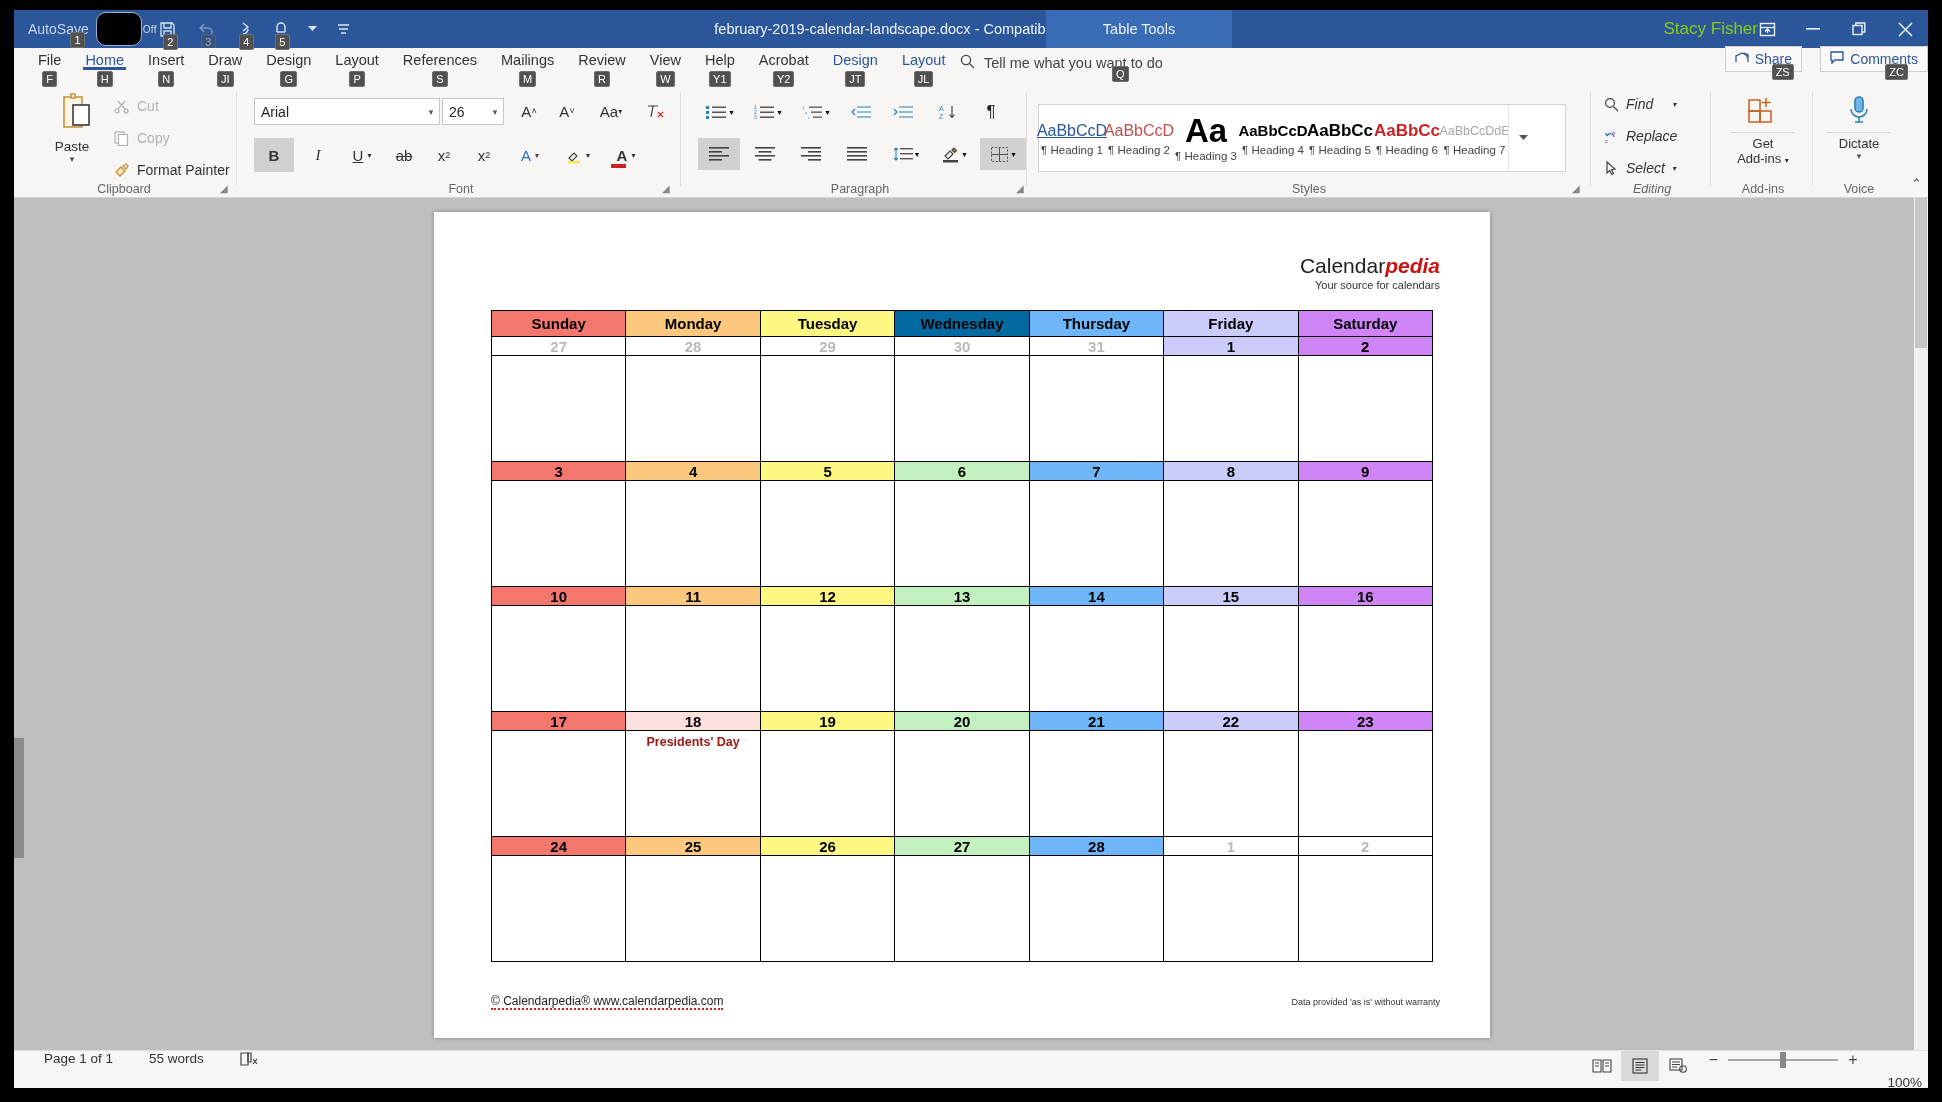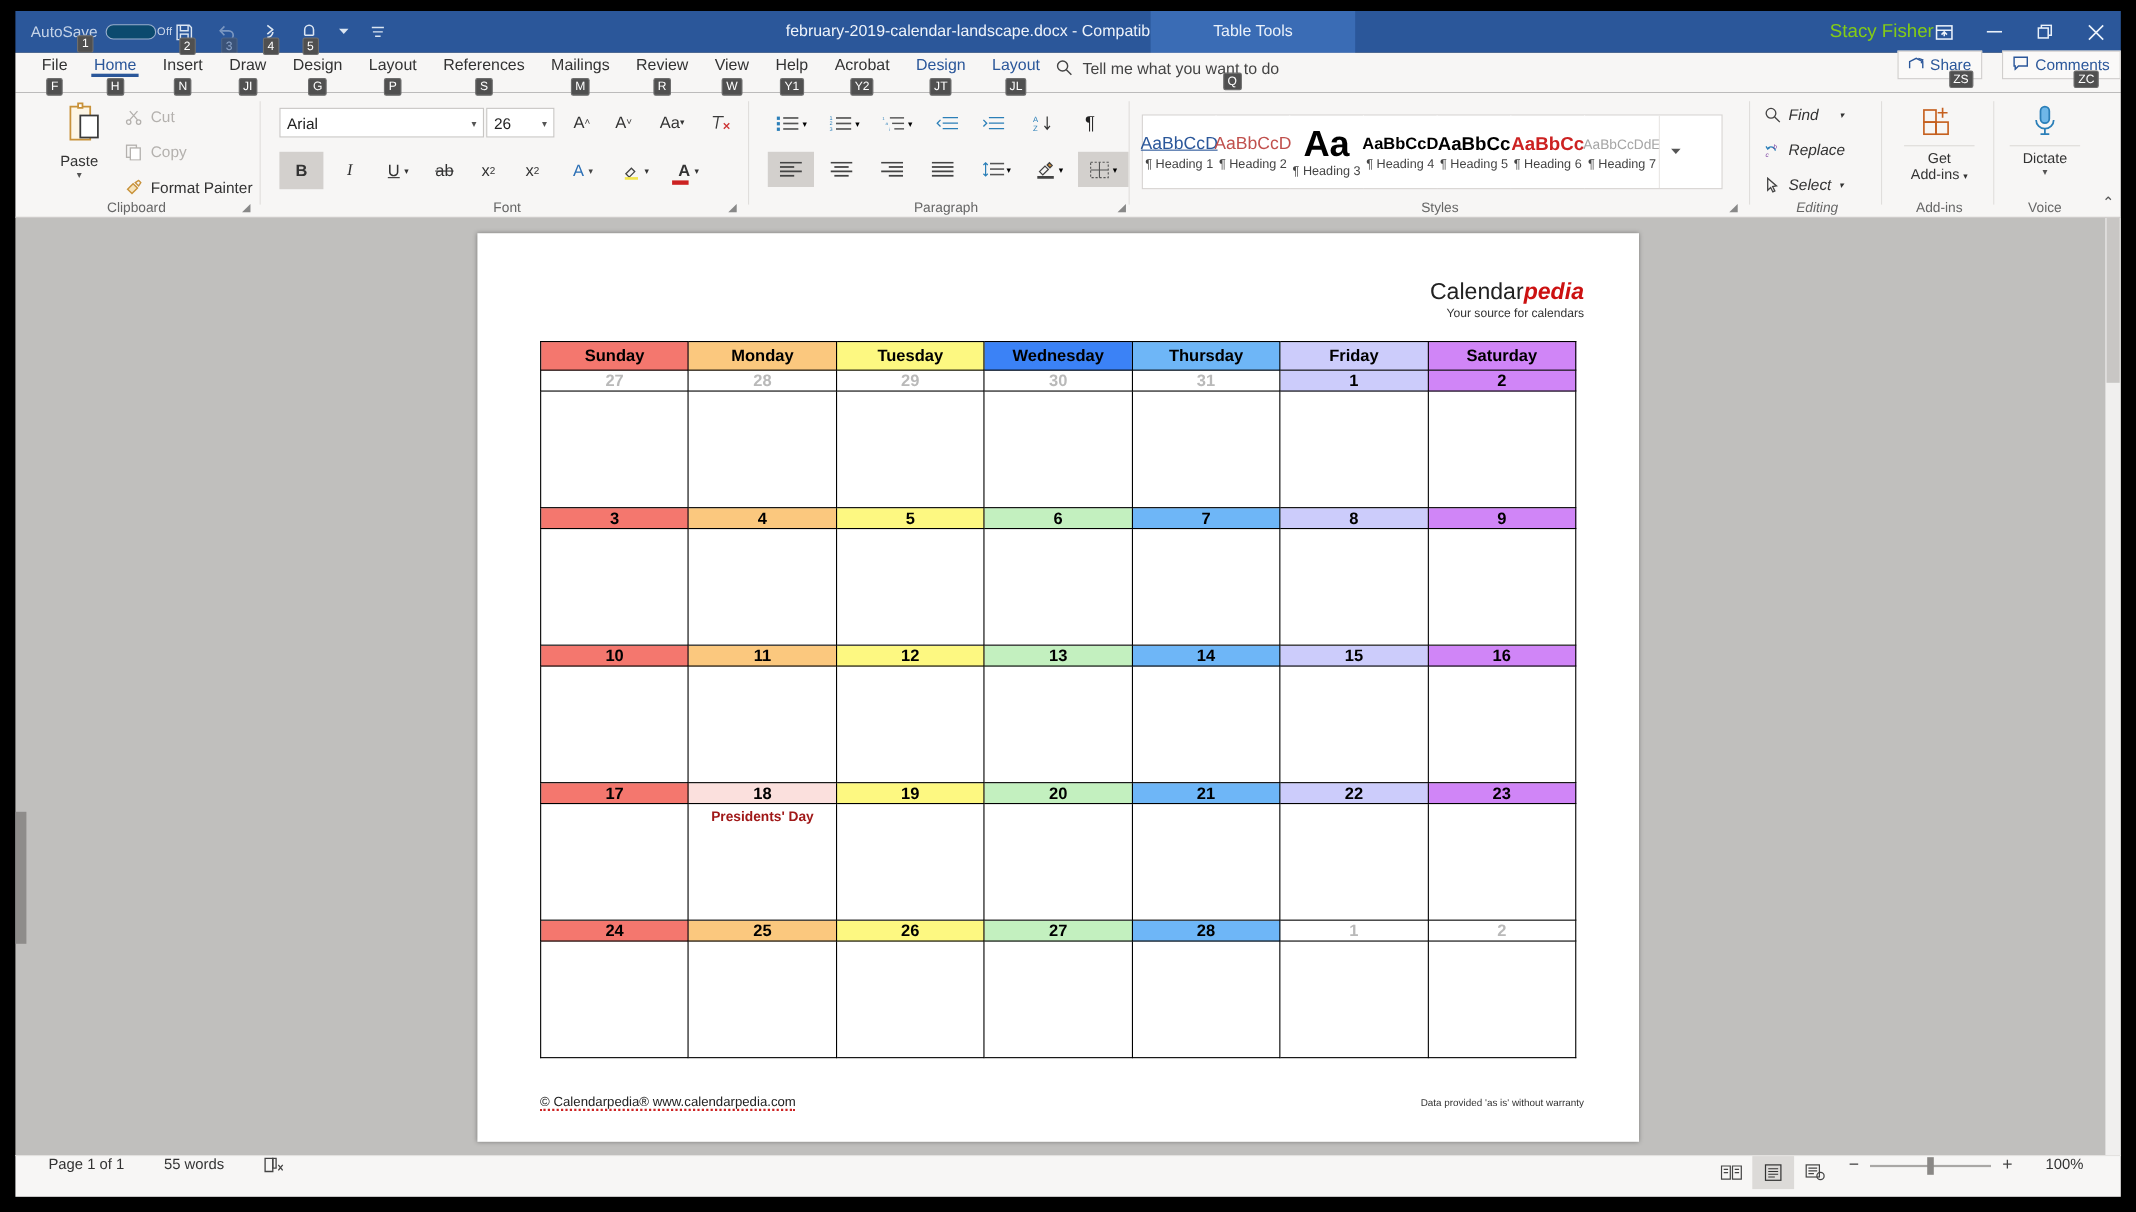--- a/index.html
+++ b/index.html
@@ -12,22 +12,22 @@
   .screen { position: relative; width: 1942px; height: 1102px; background:#000; }
 
   
   .titlebar {
     position: absolute; left: 14px; top: 10px; right: 14px; height: 38px;
     background: #2b579a; display: flex; align-items: center;
   }
   .qat { display: flex; align-items: center; height: 38px; padding-left: 14px; gap: 2px; position: relative; }
   .autosave { display:flex; align-items:center; gap:7px; color:#c6d4e8; font-size:14px; padding-right:6px;}
   .toggle {
-    width:46px; height:14px; border-radius:10px; border:1px solid #9bb0ce;
-    background:#0c4a6e; position:relative; display:flex; align-items:center;gap:40px;
+    width:46px; height:34px; border-radius:10px; border:1px solid #9bb0ce;
+    background:#000000; position:relative; display:flex; align-items:center;gap:40px;
   }
   .toggle .knob { width:13px; height:13px; border-radius:50%; background:#c9d6e9; margin-left:3px; }
   .toggle .lbl { font-size:10px; color:#cdd9ea; margin-left:3px; letter-spacing:.3px;}
   .qat-btn {
     width: 36px; height: 34px; display:flex; align-items:center; justify-content:center;
     color:#dce6f2; position:relative;
   }
   .qat-btn svg { display:block; }
   .keytip {
     position:absolute; background:#505050; color:#fff; font-size:11px; line-height:14px;
@@ -675,21 +675,21 @@
           <div class="b2">Your source for calendars</div>
         </div>
       </div>
 
       <table class="cal" style="position:absolute; left:57px; top:98px; width:942px;">
         <thead>
           <tr>
             <th class="dow" style="width:134px; background:#f4776e">Sunday</th>
             <th class="dow" style="width:134px; background:#fbc87e">Monday</th>
             <th class="dow" style="width:134px; background:#fdf881">Tuesday</th>
-            <th class="dow" style="width:134px; background:#3b82f6">Wednesday</th>
+            <th class="dow" style="width:134px; background:#0369a1">Wednesday</th>
             <th class="dow" style="width:134px; background:#6eb6f7">Thursday</th>
             <th class="dow" style="width:134px; background:#ccccfb">Friday</th>
             <th class="dow" style="width:134px; background:#d085f7">Saturday</th>
           </tr>
         </thead>
         <tbody>
 
           <tr>
             <td class="dnum out" style="background:#f4776e">27</td>
             <td class="dnum out" style="background:#fbc87e">28</td>
@@ -835,16 +835,16 @@
       </svg>
     </div>
 
     <div class="zoomslider">
       <span style="font-size:16px;color:#444;">−</span>
       <span class="track">
           <span class="thumb"></span>
         </span>
       <span style="font-size:16px;color:#444;">+</span>
     </div>
-    <div class="st" style="padding-right:34px;">100%</div>
+    <div class="st" style="padding-right:6px;margin-top:24px;">100%</div>
   </div>
 
 </div>
 
 </body></html>

